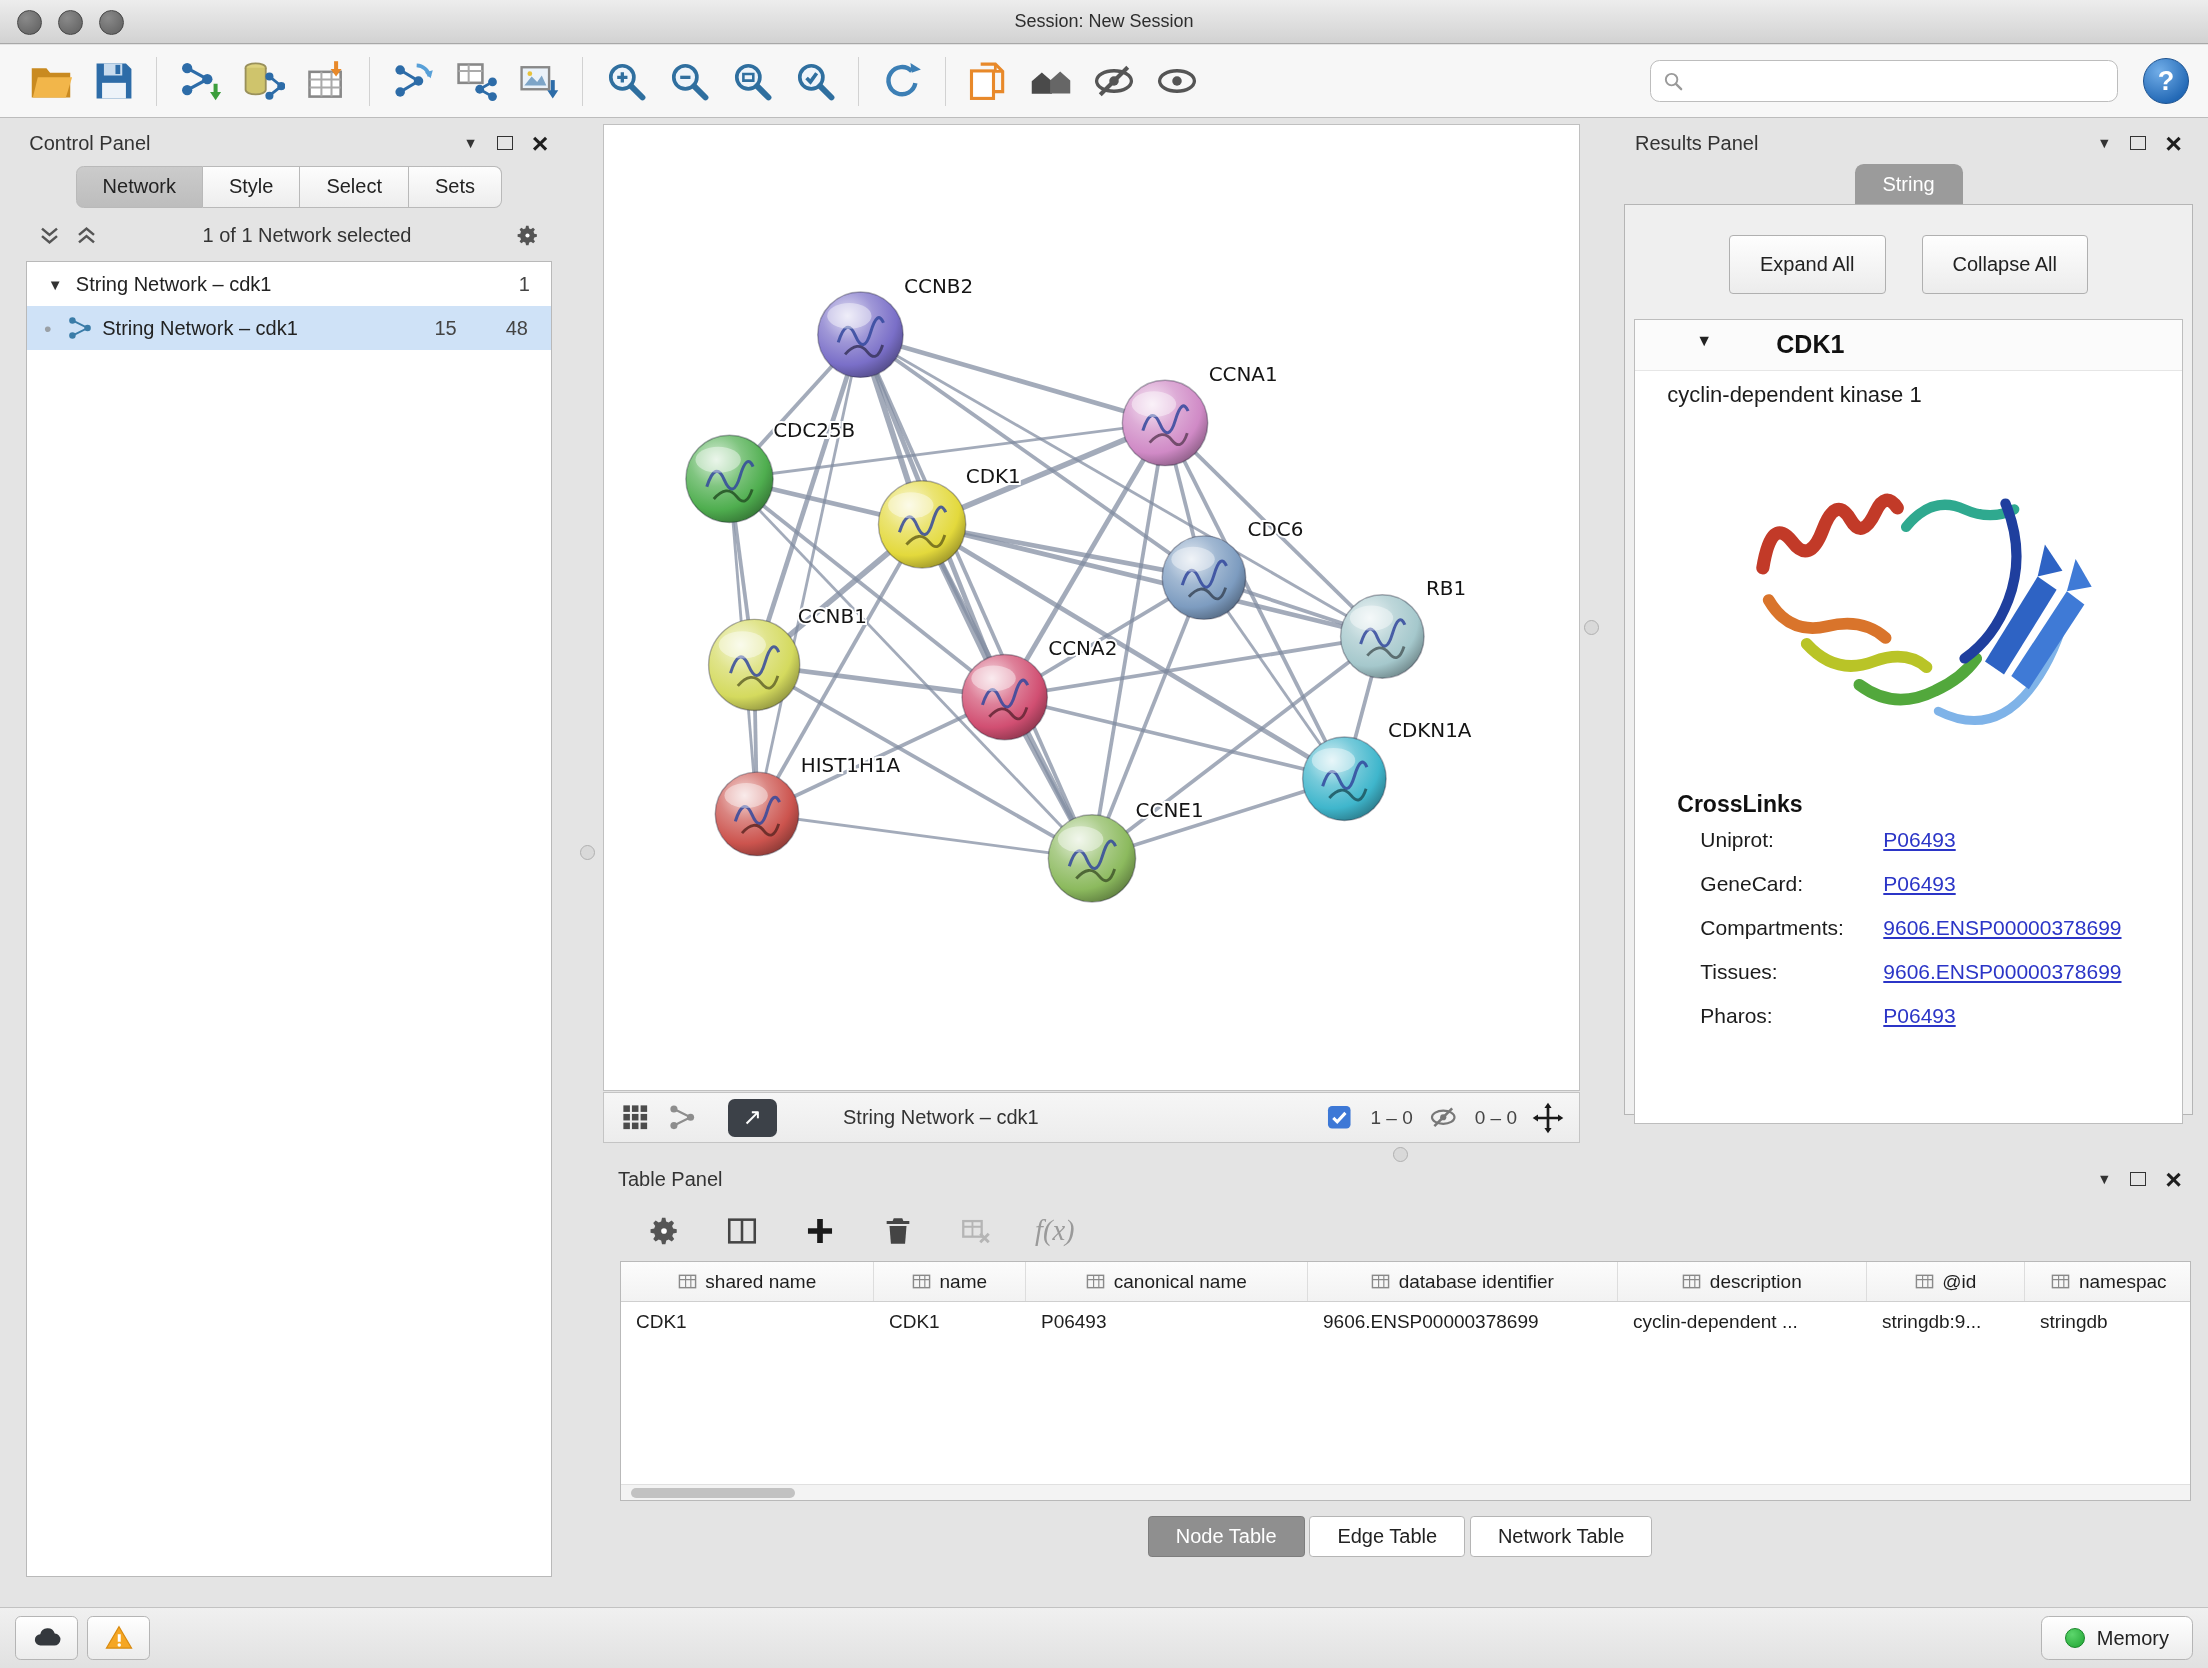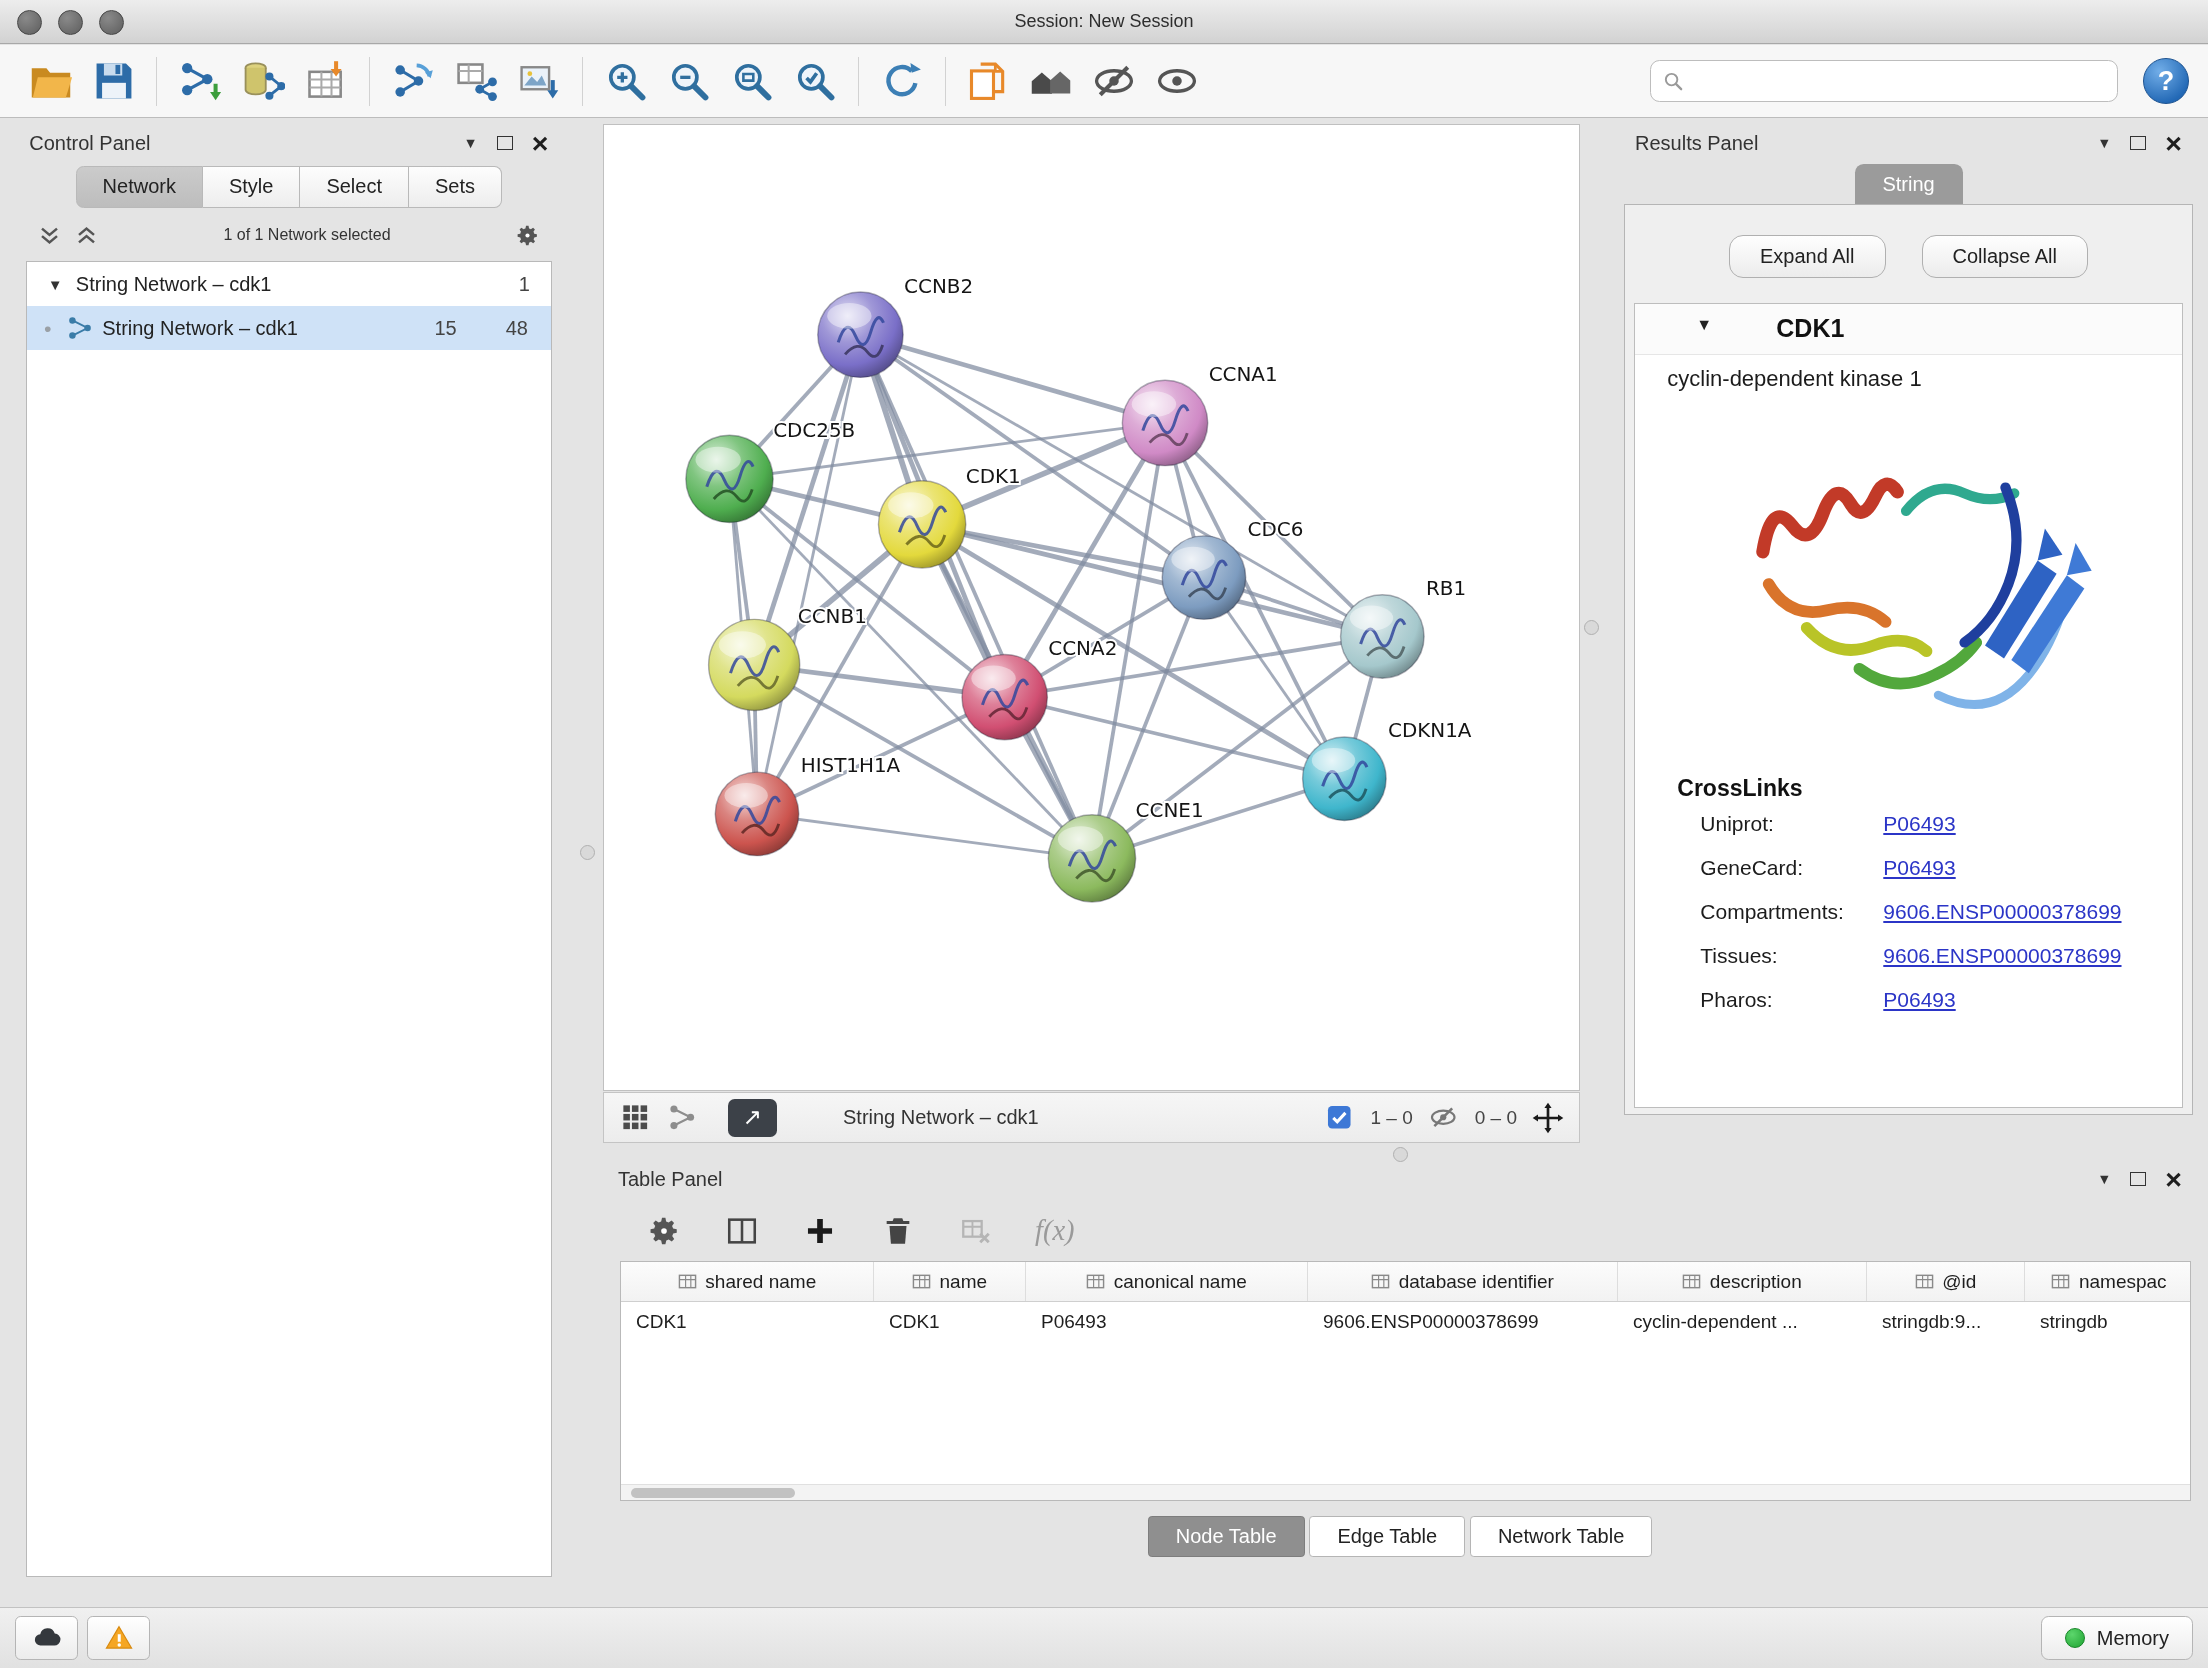--- a/index.html
+++ b/index.html
@@ -34,21 +34,21 @@
 
   
   .control-panel{position:absolute;left:14.3px;top:122px;width:549px;height:1455px}
   .cp-tabs{display:flex;justify-content:center;margin-top:1.9px}
   .cp-tab{height:42px;padding:0 26px;font-size:20px;font-family:inherit;border:1px solid #b9b9b9;border-left:none;background:linear-gradient(#fdfdfd,#ededed);cursor:pointer;color:#222}
   .cp-tab:first-child{border-left:1px solid #b9b9b9;border-radius:7.6px 0 0 7.6px}
   .cp-tab:last-child{border-radius:0 7.6px 7.6px 0}
   .cp-tab.active{background:linear-gradient(#cbcbcb,#bdbdbd)}
   .cp-status{display:flex;align-items:center;margin-top:15px;padding:0 23px;gap:11.4px}
   .cp-status svg{width:25px;height:25px}
-  .cp-status .st-text{flex:1;text-align:center;font-size:16px;color:#333}
+  .cp-status .st-text{flex:1;text-align:center;font-size:20px;color:#333}
   .tree-box{margin:13.3px 11.4px 0 11.4px;height:1316px;background:#fff;border:1px solid #b9b9b9;overflow:hidden}
   .tree-row{display:flex;align-items:center;height:44px;font-size:20px;cursor:pointer}
   .tree-row .disc{margin:0 13.3px 0 21px;font-size:15px;color:#333}
   .tree-row .tree-count{margin-left:auto;padding-right:21px;color:#444}
   .tree-row.selected{background:#cfe2f7}
   .tree-row .bullet{margin:0 15px 0 17px;font-size:13.3px;color:#9aa0a6}
   .tree-row .share-mini{width:26px;height:26px;margin-right:9.5px}
   .tree-nums{margin-left:auto;display:flex;gap:49px;padding-right:23px;color:#444}
 
   
@@ -62,21 +62,21 @@
   .ns-title{font-size:20px;color:#333;margin-left:51px}
   .ns-spacer{flex:1}
   .ns-count{font-size:19px;color:#444}
   .ns-move svg{width:32px;height:32px}
 
   
   .results-panel{position:absolute;left:1620px;top:122px;width:577px;height:1029px}
   .string-tab{width:108px;height:40px;margin:0 auto;background:#9b9b9b;color:#fff;font-size:20px;display:flex;align-items:center;justify-content:center;border-radius:8.6px 8.6px 0 0;cursor:pointer}
   .results-box{margin:0 3.8px;border:1px solid #b5b5b5;background:#efefef;height:911px}
   .rb-buttons{display:flex;justify-content:center;gap:36px;padding:30px 0 25px}
-  .rb-btn{height:43px;padding:0 30px;font-size:20px;font-family:inherit;background:linear-gradient(#fefefe,#ececec);border:1px solid #b0b0b0;border-radius:14px;color:#222;cursor:pointer}
+  .rb-btn{height:59px;padding:0 30px;font-size:20px;font-family:inherit;background:linear-gradient(#fefefe,#ececec);border:1px solid #b0b0b0;border-radius:4px;color:#222;cursor:pointer}
   .gene-box{margin:0 9.5px;background:#fff;border:1px solid #bdbdbd;height:805px;position:relative;overflow:hidden}
   .gene-header{position:relative;height:51px;border-bottom:1px solid #e6e6e6;background:#fbfbfb}
   .gene-disc{position:absolute;left:61px;top:12.4px;font-size:16px;color:#222;cursor:pointer}
   .gene-name{position:absolute;left:141px;top:9.5px;font-weight:bold;font-size:25px;color:#111}
   .gene-desc{padding:11.4px 0 0 32px;font-size:22px;color:#1c1c1c}
   .protein-wrap{display:flex;justify-content:center;margin-top:15px}
   .protein-svg{width:380px;height:354px}
   .cl-heading{font-weight:bold;font-size:23px;padding-left:42px;margin-top:13.3px;color:#111}
   .cl-row{display:flex;align-items:center;height:44px;padding-left:65px;font-size:21px}
   .cl-label{width:183px;color:#1c1c1c}

